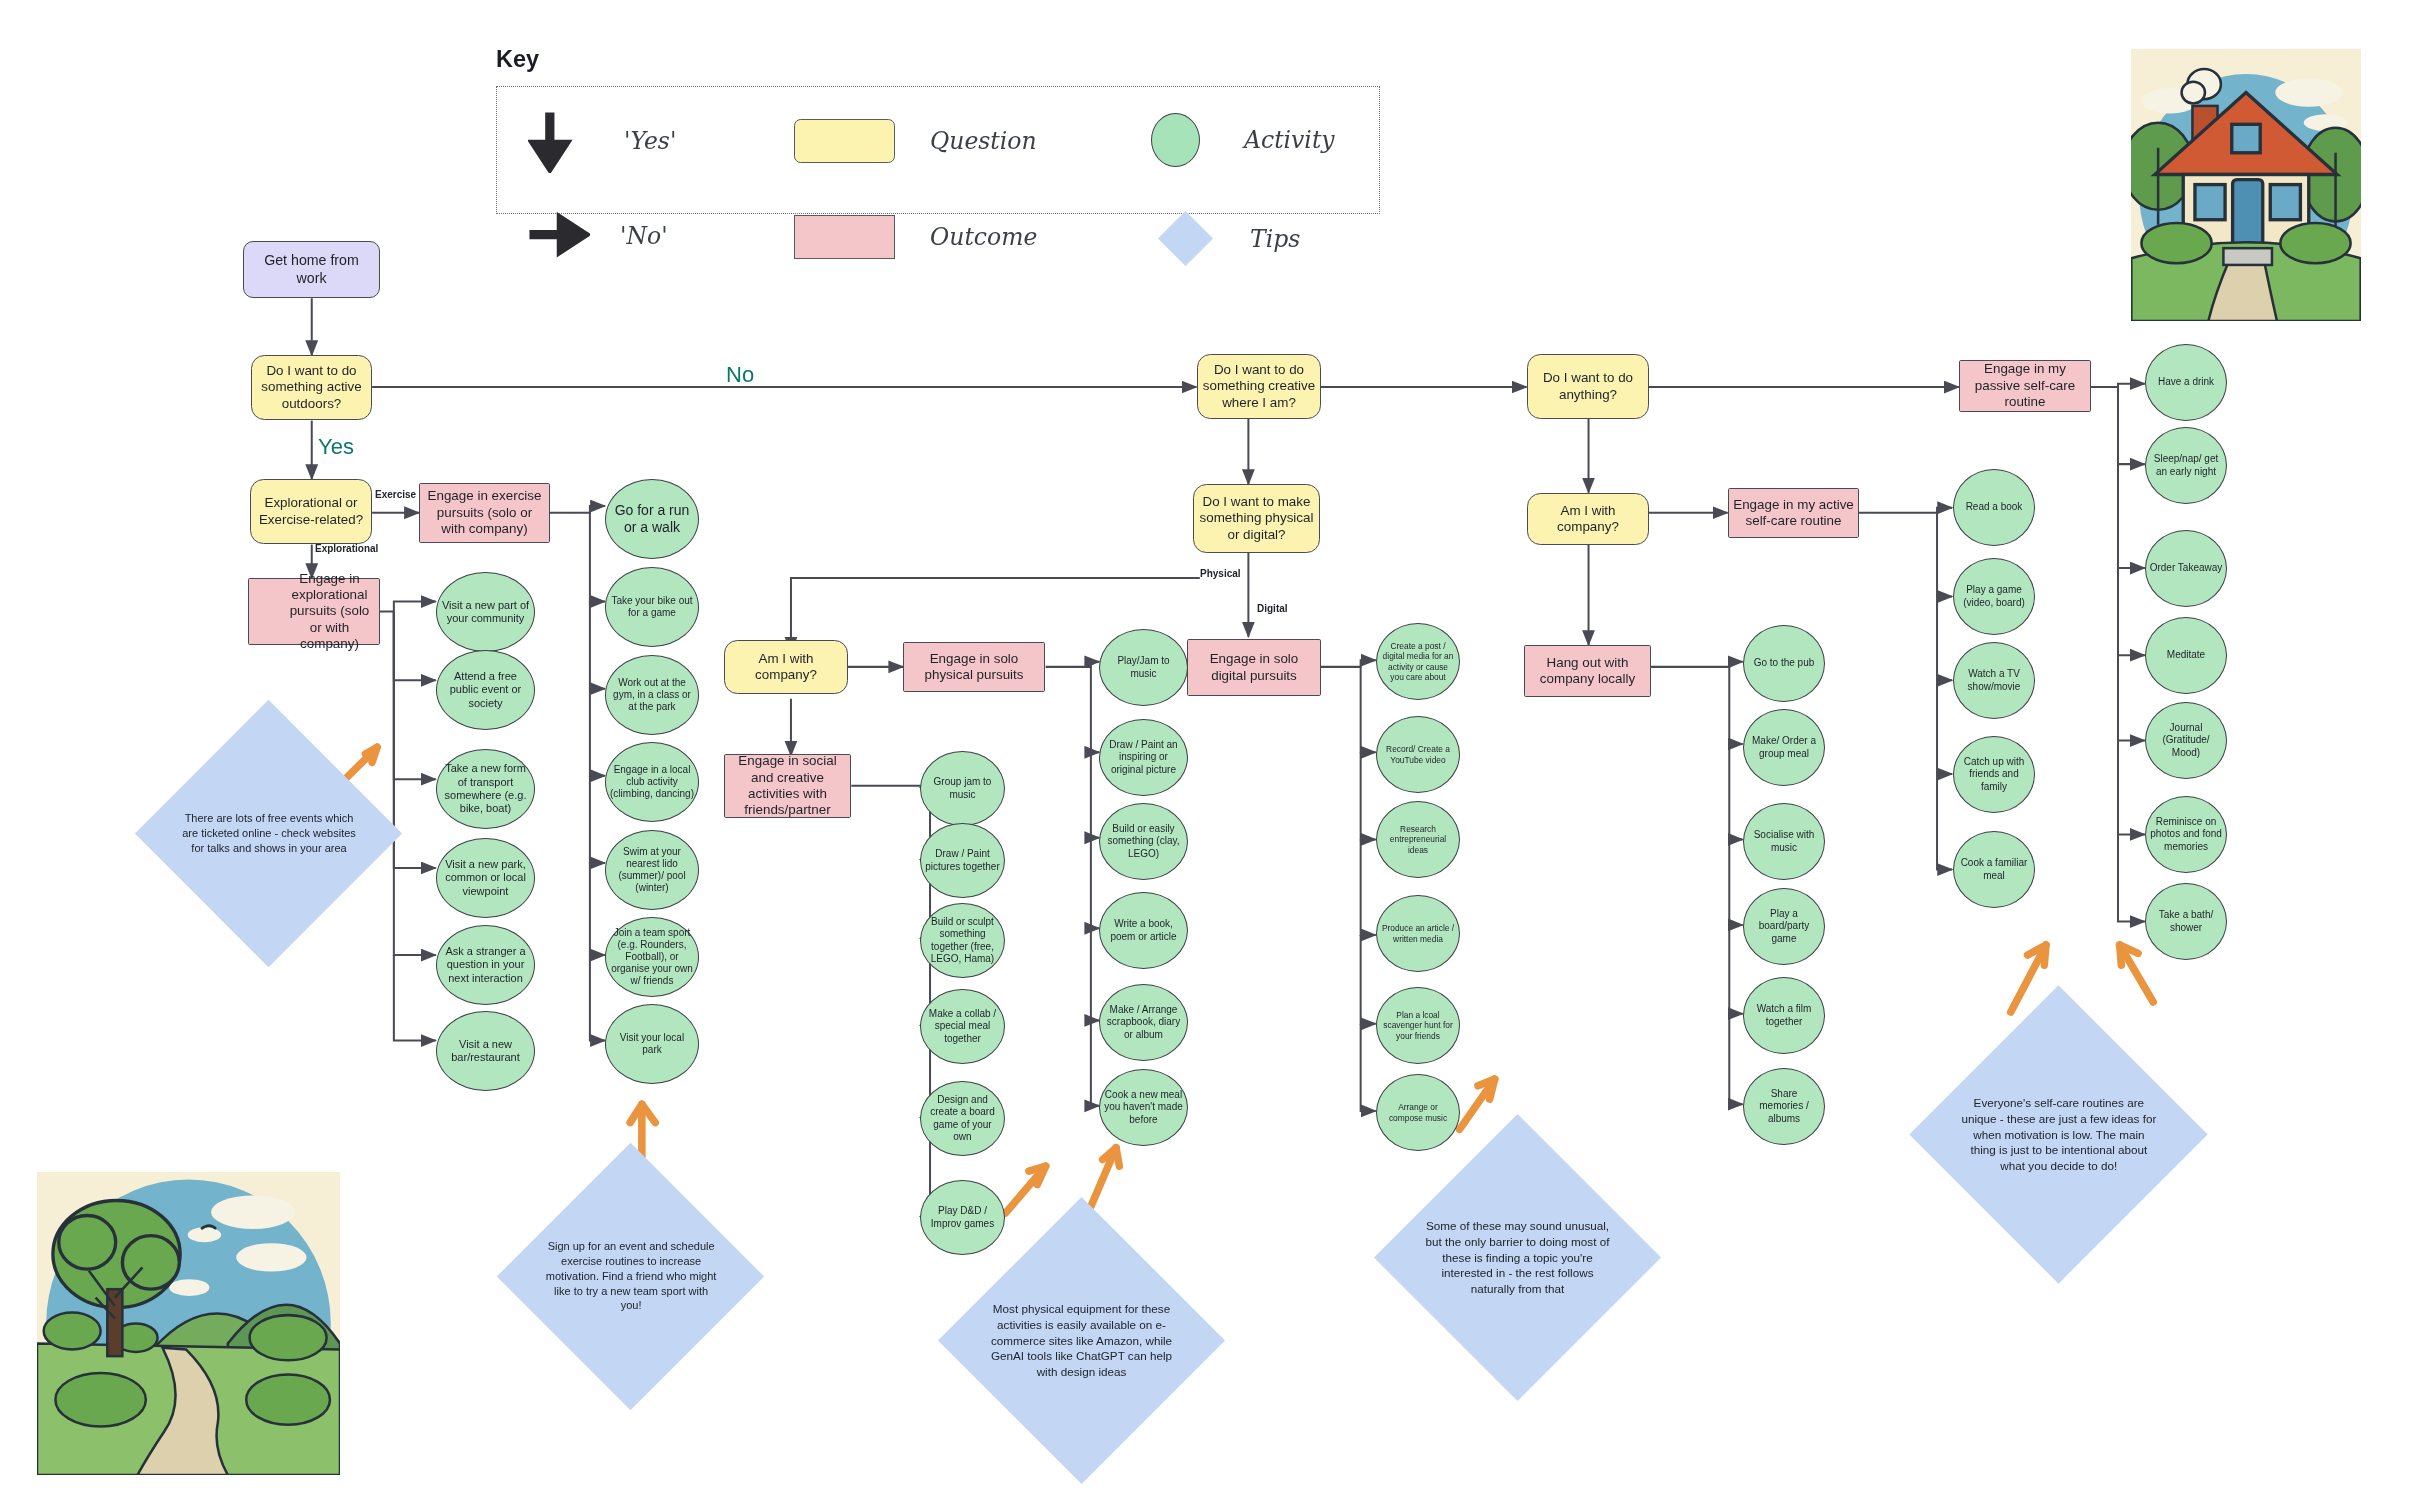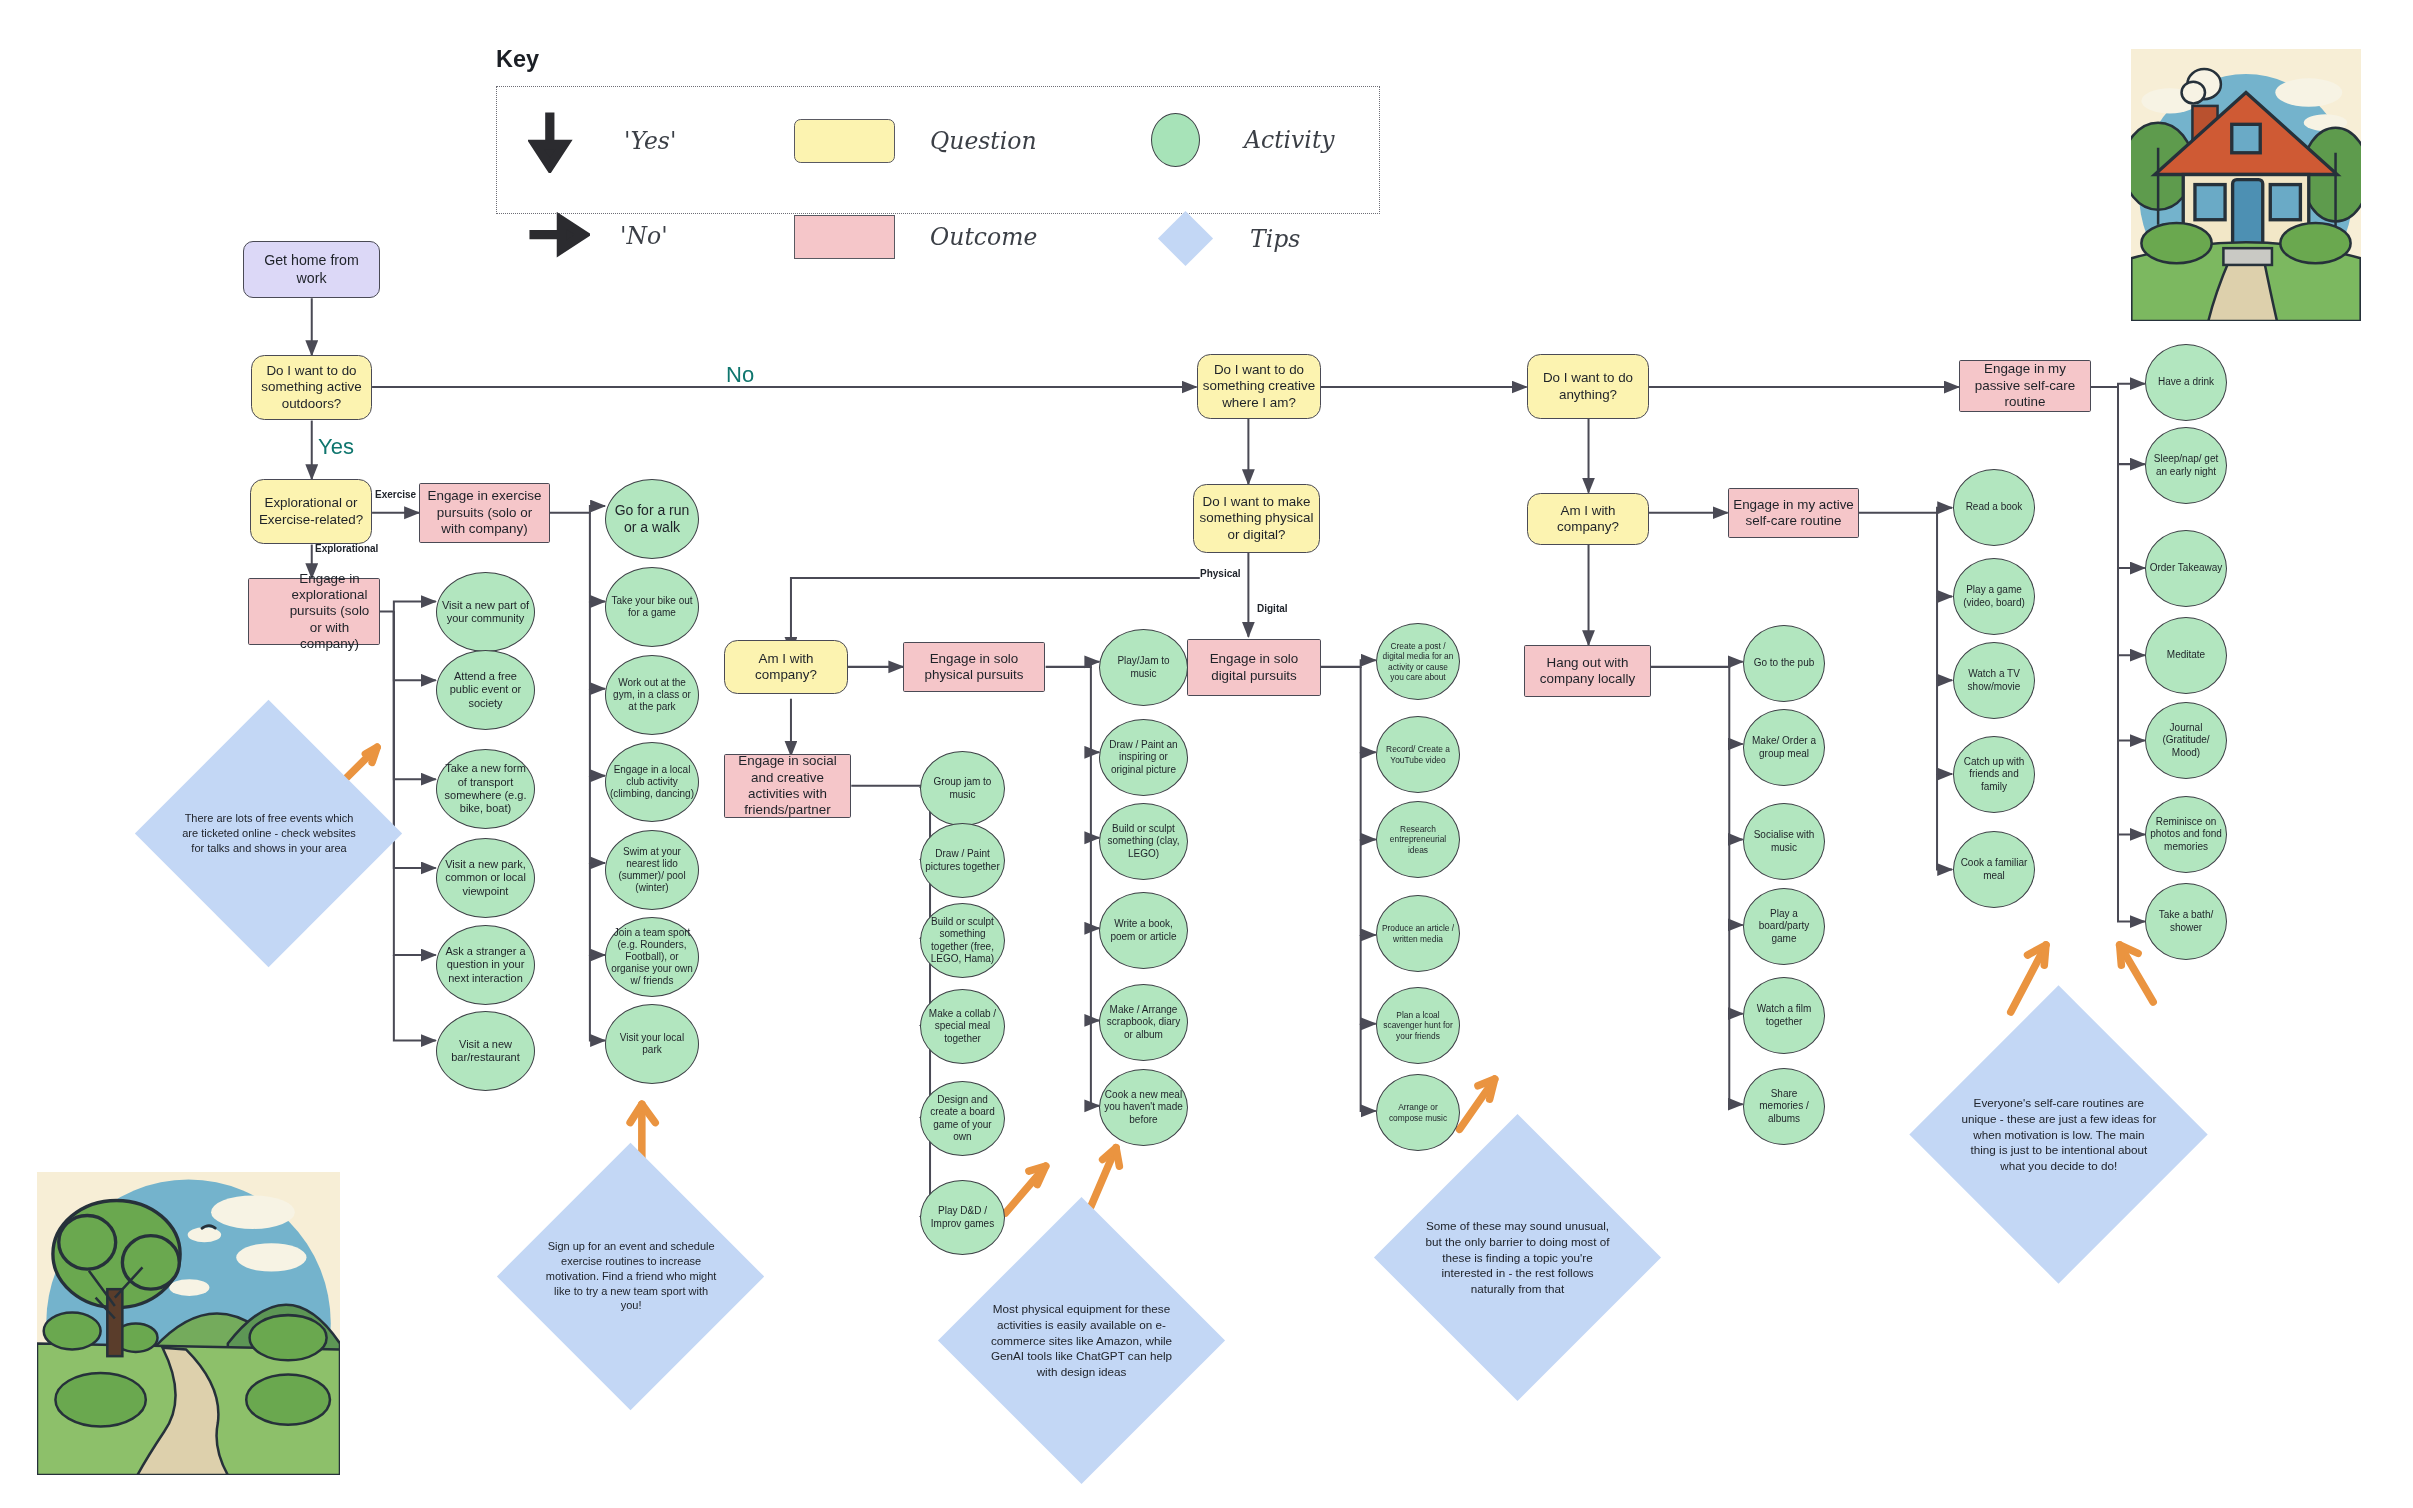--- a/index.html
+++ b/index.html
@@ -394,21 +394,21 @@
       </div>
     </div>
   <div id="col-physical">
       <div class="node activity" style="left: 1099px; top: 629px; width: 89px; height: 77px; font-size: 10px;">
         <span>Play/Jam to music</span>
       </div>
       <div class="node activity" style="left: 1099px; top: 719px; width: 89px; height: 77px; font-size: 10px; justify-content: center;">
         <span>Draw / Paint an inspiring or original picture</span>
       </div>
       <div class="node activity" style="left: 1099px; top: 803px; width: 89px; height: 77px; font-size: 10px;">
-        <span>Build or sculpt something (clay, LEGO)</span>
+        <span>Build or easily something (clay, LEGO)</span>
       </div>
       <div class="node activity" style="left: 1099px; top: 892px; width: 89px; height: 77px; font-size: 10px;">
         <span>Write a book, poem or article</span>
       </div>
       <div class="node activity" style="left: 1099px; top: 984px; width: 89px; height: 77px; font-size: 10px;">
         <span>Make / Arrange scrapbook, diary or album</span>
       </div>
       <div class="node activity" style="left: 1099px; top: 1069px; width: 89px; height: 77px; font-size: 10px;">
         <span>Cook a new meal you haven't made before</span>
       </div>

